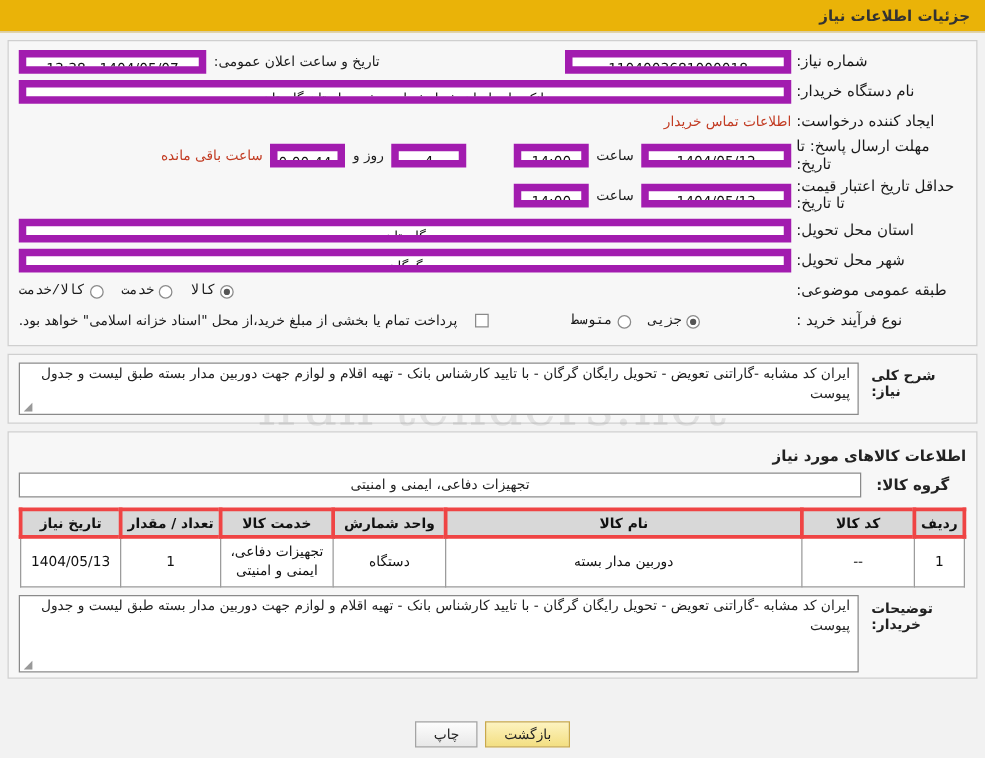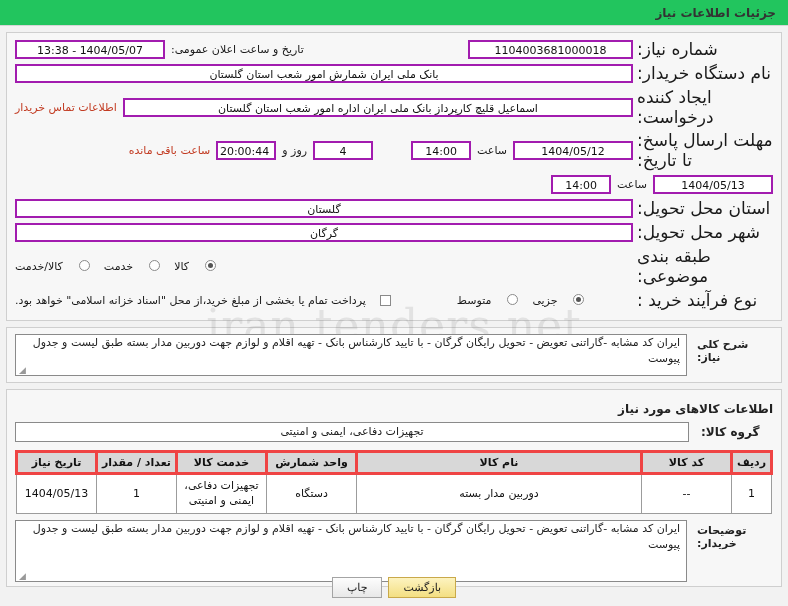--- a/index.html
+++ b/index.html
@@ -10,21 +10,21 @@
     font-family: "DejaVu Sans", "Liberation Sans", sans-serif;
     font-size: 11px;
     color: #222;
     overflow: hidden;
   }
   .page { position: relative; width: 788px; height: 606px; }
 
   
   .header-bar {
     height: 26px;
-    background: #22c55e;
+    background: #eab308;
     border-bottom: 1px solid #d6d6d6;
     display: flex;
     align-items: center;
     justify-content: flex-start;
     padding: 0 12px;
   }
   .header-title {
     font-size: 12px;
     font-weight: bold;
     color: #333;
@@ -43,59 +43,59 @@
   .row {
     display: flex;
     align-items: center;
     margin-bottom: 4px;
     min-height: 20px;
   }
   .lbl {
     width: 140px;
     text-align: left;
     padding-left: 4px;
-    font-size: 17px;
+    font-size: 12px;
     color: #1a1a1a;
     flex: 0 0 auto;
   }
   .lbl.two-line { line-height: 1.15; }
   .fields { display: flex; align-items: center; gap: 6px; flex: 1 1 auto; }
 
   .box {
-    border: 2px solid #a21caf;
+    border: 6px solid #a21caf;
     background: #ffffff;
     height: 19px;
     line-height: 17px;
     padding: 0 5px;
     font-size: 11px;
     text-align: center;
     color: #111;
     white-space: nowrap;
     overflow: hidden;
   }
   .box.grow { flex: 1 1 auto; }
   .w60 { width: 60px; }
   .w70 { width: 60px; }
   .w120 { width: 120px; }
   .w150 { width: 150px; }
-  .w165 { width: 165px; }
+  .w165 { width: 181px; }
 
   .mini-lbl { font-size: 11px; color: #1a1a1a; white-space: nowrap; }
   .link {
     color: #c23b22;
     font-size: 11px;
     text-decoration: none;
     cursor: pointer;
     white-space: nowrap;
   }
   .countdown { color: #c23b22; font-size: 11px; white-space: nowrap; }
 
   
   .radio-group { display: flex; align-items: center; gap: 14px; }
-  .radio-item { display: flex; align-items: flex-start; gap: 16px; }
+  .radio-item { display: flex; align-items: flex-end; gap: 4px; font-family: Liberation Mono, monospace; }
   .radio {
     width: 11px; height: 11px;
     border-radius: 50%;
     border: 1px solid #8a8a8a;
     background: #fff;
     display: inline-block;
     position: relative;
   }
   .radio.on::after {
     content: "";
@@ -246,40 +246,40 @@
     <div class="row">
       <div class="lbl">نام دستگاه خریدار:</div>
       <div class="fields">
         <div class="box grow">بانک ملی ایران شمارش امور شعب استان گلستان</div>
       </div>
     </div>
 
     <div class="row">
       <div class="lbl">ایجاد کننده درخواست:</div>
       <div class="fields">
-        <div class="box grow">اسماعیل قلیچ کارپرداز بانک ملی ایران اداره امور شعب استان گلستان</div>
         <a class="link">اطلاعات تماس خریدار</a>
       </div>
     </div>
 
     <div class="row">
       <div class="lbl two-line">مهلت ارسال پاسخ: تا تاریخ:</div>
       <div class="fields">
         <div class="box w120">1404/05/12</div>
         <div class="mini-lbl">ساعت</div>
         <div class="box w70">14:00</div>
         <div style="width:26px;"></div>
         <div class="box w60">4</div>
         <div class="mini-lbl">روز و</div>
         <div class="box w70">20:00:44</div>
         <div class="countdown">ساعت باقی مانده</div>
       </div>
     </div>
 
     <div class="row">
+      <div class="lbl two-line">حداقل تاریخ اعتبار قیمت: تا تاریخ:</div>
       <div class="fields">
         <div class="box w120">1404/05/13</div>
         <div class="mini-lbl">ساعت</div>
         <div class="box w70">14:00</div>
       </div>
     </div>
 
     <div class="row">
       <div class="lbl">استان محل تحویل:</div>
       <div class="fields">
@@ -288,21 +288,21 @@
     </div>
 
     <div class="row">
       <div class="lbl">شهر محل تحویل:</div>
       <div class="fields">
         <div class="box grow">گرگان</div>
       </div>
     </div>
 
     <div class="row">
-      <div class="lbl">طبقه بندی موضوعی:</div>
+      <div class="lbl">طبقه عمومی موضوعی:</div>
       <div class="fields radio-group" style="justify-content:flex-end;">
         <div class="radio-item">
           <span class="radio on"></span>
           <span class="mini-lbl">کالا</span>
         </div>
         <div class="radio-item">
           <span class="radio"></span>
           <span class="mini-lbl">خدمت</span>
         </div>
         <div class="radio-item">

